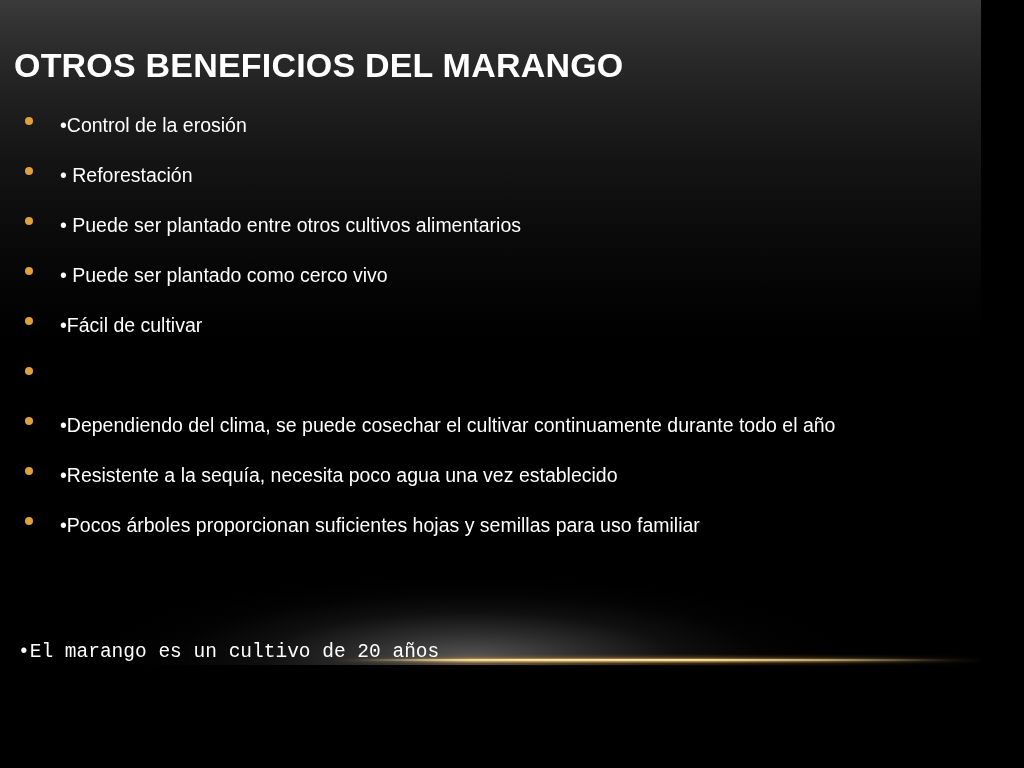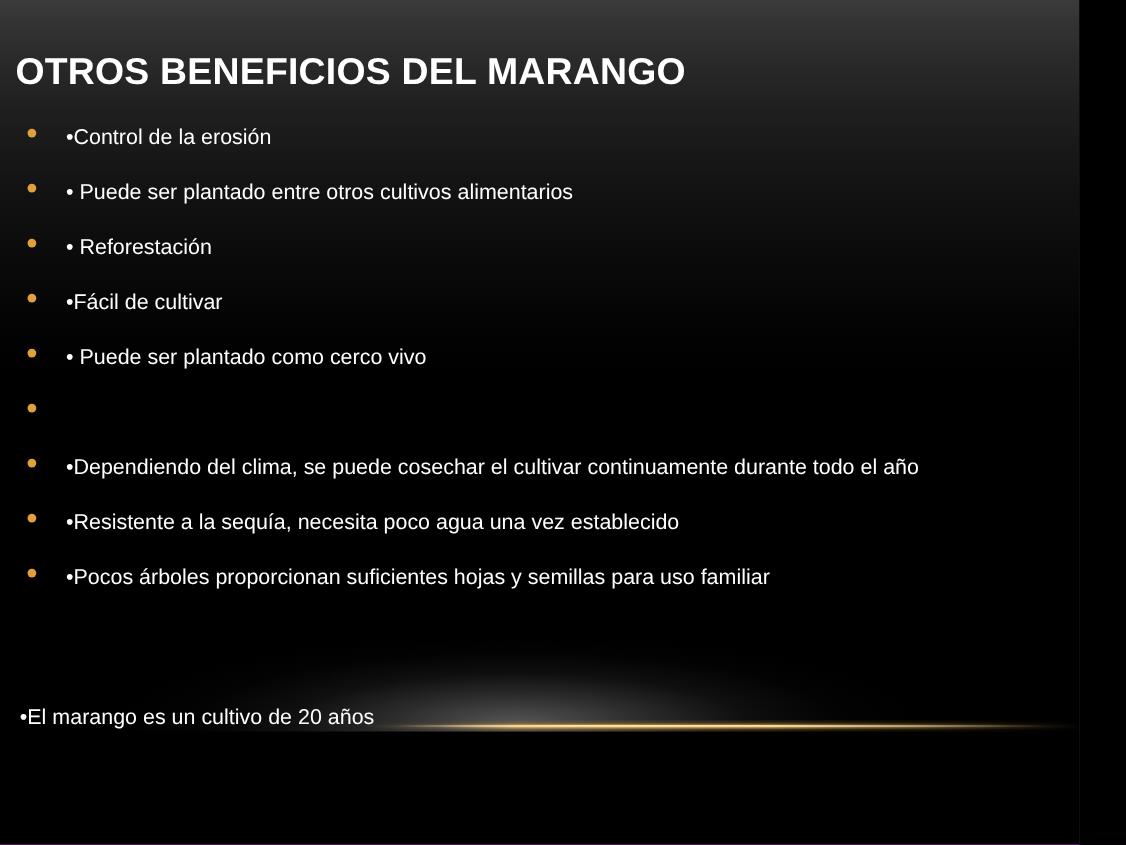--- a/index.html
+++ b/index.html
@@ -11,21 +11,21 @@
   body {
     font-family: "Liberation Sans", sans-serif;
     -webkit-font-smoothing: antialiased;
   }
 
   #slide {
     position: relative;
     width: 981px;
     height: 768px;
     overflow: hidden;
-    background-color: #d946ef;
+    background-color: #737373;
   }
 
   
   .bg-grad {
     position: absolute;
     inset: 0;
     background: linear-gradient(to bottom,
         #3b3b3b 0px,
         #343434 18px,
         #2b2b2b 50px,
@@ -173,20 +173,21 @@
   
   .trailing-line {
     position: absolute;
     left: 18px;
     top: 638px;
     z-index: 6;
     color: #ffffff;
     font-size: 19.5px;
     line-height: 28px;
     white-space: nowrap;
+    font-family: Liberation Mono, monospace;
   }
 </style>
 </head>
 <body>
 
 <div id="slide">
 
   <div class="bg-grad"></div>
   <div class="footer-haze"></div>
 
@@ -197,36 +198,36 @@
 
   <h1 class="slide-title">Otros beneficios del marango</h1>
 
   <ul class="body-list">
     <li class="bullet-row">
       <span class="marker"></span>
       <span class="row-text">•Control de la erosión</span>
     </li>
     <li class="bullet-row">
       <span class="marker"></span>
+      <span class="row-text">• Reforestación</span>
+    </li>
+    <li class="bullet-row">
+      <span class="marker"></span>
       <span class="row-text">• Puede ser plantado entre otros cultivos alimentarios</span>
     </li>
     <li class="bullet-row">
       <span class="marker"></span>
-      <span class="row-text">• Reforestación</span>
+      <span class="row-text">• Puede ser plantado como cerco vivo</span>
     </li>
     <li class="bullet-row">
       <span class="marker"></span>
       <span class="row-text">•Fácil de cultivar</span>
     </li>
     <li class="bullet-row">
       <span class="marker"></span>
-      <span class="row-text">• Puede ser plantado como cerco vivo</span>
-    </li>
-    <li class="bullet-row">
-      <span class="marker"></span>
     </li>
     <li class="bullet-row">
       <span class="marker"></span>
       <span class="row-text">•Dependiendo del clima, se puede cosechar el cultivar continuamente durante todo el año</span>
     </li>
     <li class="bullet-row">
       <span class="marker"></span>
       <span class="row-text">•Resistente a la sequía, necesita poco agua una vez establecido</span>
     </li>
     <li class="bullet-row">

